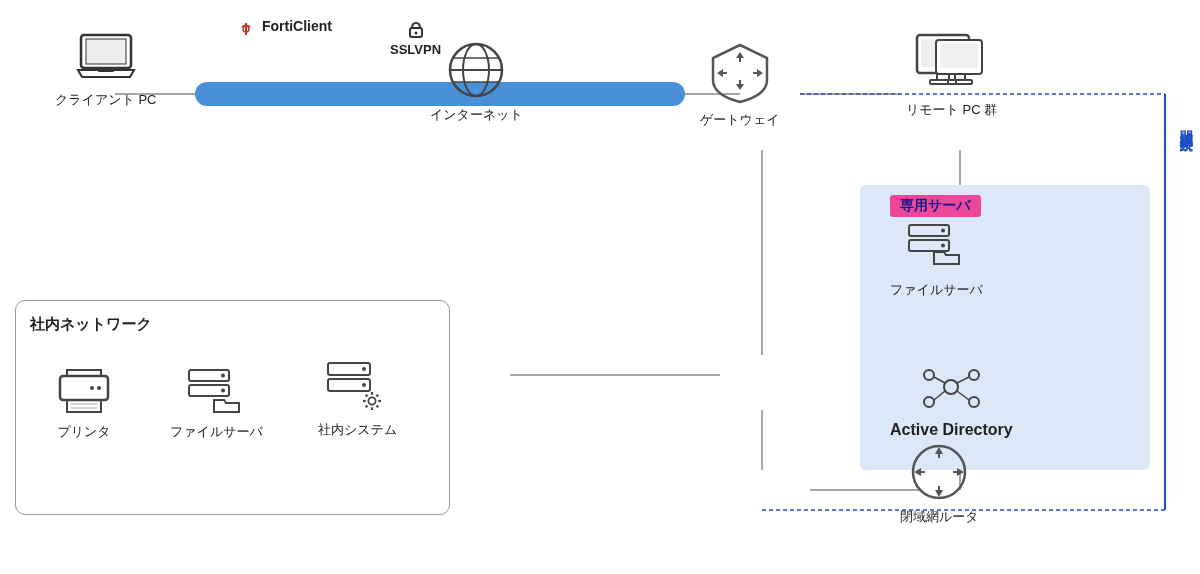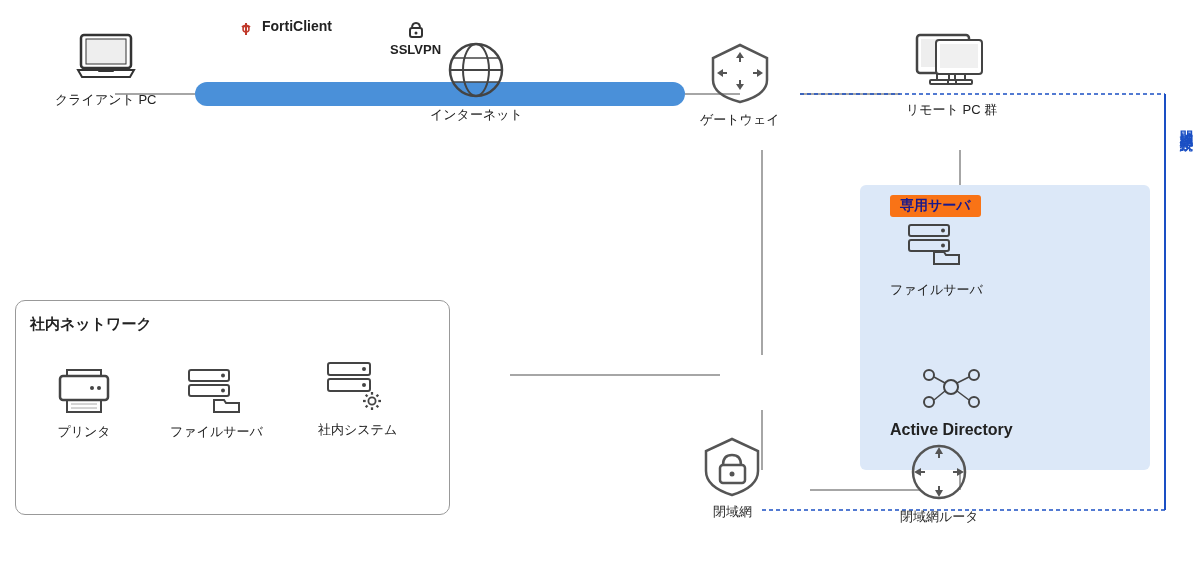--- a/index.html
+++ b/index.html
@@ -83,21 +83,21 @@
       border-radius: 6px;
       z-index: 2;
     }
     .server-box-title {
       position: absolute;
       left: 890px;
       top: 195px;
       font-size: 14px;
       font-weight: 700;
       color: #1a1a8c;
-      background: #f97316;
+      background: #ec4899;
       padding: 2px 10px;
       border-radius: 3px;
       z-index: 4;
     }
     
     .vertical-label {
       position: absolute;
       right: 5px;
       top: 120px;
       writing-mode: vertical-rl;
@@ -308,29 +308,20 @@
           <line x1="15" y1="5" x2="17" y2="3"></line>
           <line x1="5" y1="15" x2="3" y2="17"></line>
           <line x1="15" y1="15" x2="17" y2="17"></line>
         </g>
       </g>
     </svg>
     <span class="node-label">社内システム</span>
   </div>
 
 
-  <div class="node" style="left:700px; top:435px;">
-    <svg width="65" height="62" viewBox="0 0 65 62">
-      <path d="M32 4 L58 16 L58 36 Q58 52 32 60 Q6 52 6 36 L6 16 Z" fill="none" stroke="#555" stroke-width="2.5"></path>
-      <rect x="20" y="30" width="25" height="18" rx="3" fill="none" stroke="#555" stroke-width="2.5"></rect>
-      <path d="M23 30 Q23 20 32 20 Q41 20 41 30" fill="none" stroke="#555" stroke-width="2.5"></path>
-      <circle cx="32" cy="39" r="2.5" fill="#555"></circle>
-    </svg>
-    <span class="node-label">閉域網</span>
-  </div>
 
   <div class="node" style="left:900px; top:440px;">
     <svg width="65" height="62" viewBox="0 0 65 62">
       <circle cx="32" cy="32" r="26" fill="none" stroke="#555" stroke-width="2.5"></circle>
 
       <line x1="32" y1="18" x2="32" y2="10" stroke="#555" stroke-width="2"></line>
       <polygon points="32,7 28,14 36,14" fill="#555"></polygon>
       <line x1="32" y1="46" x2="32" y2="54" stroke="#555" stroke-width="2"></line>
       <polygon points="32,57 28,50 36,50" fill="#555"></polygon>
       <line x1="18" y1="32" x2="10" y2="32" stroke="#555" stroke-width="2"></line>

